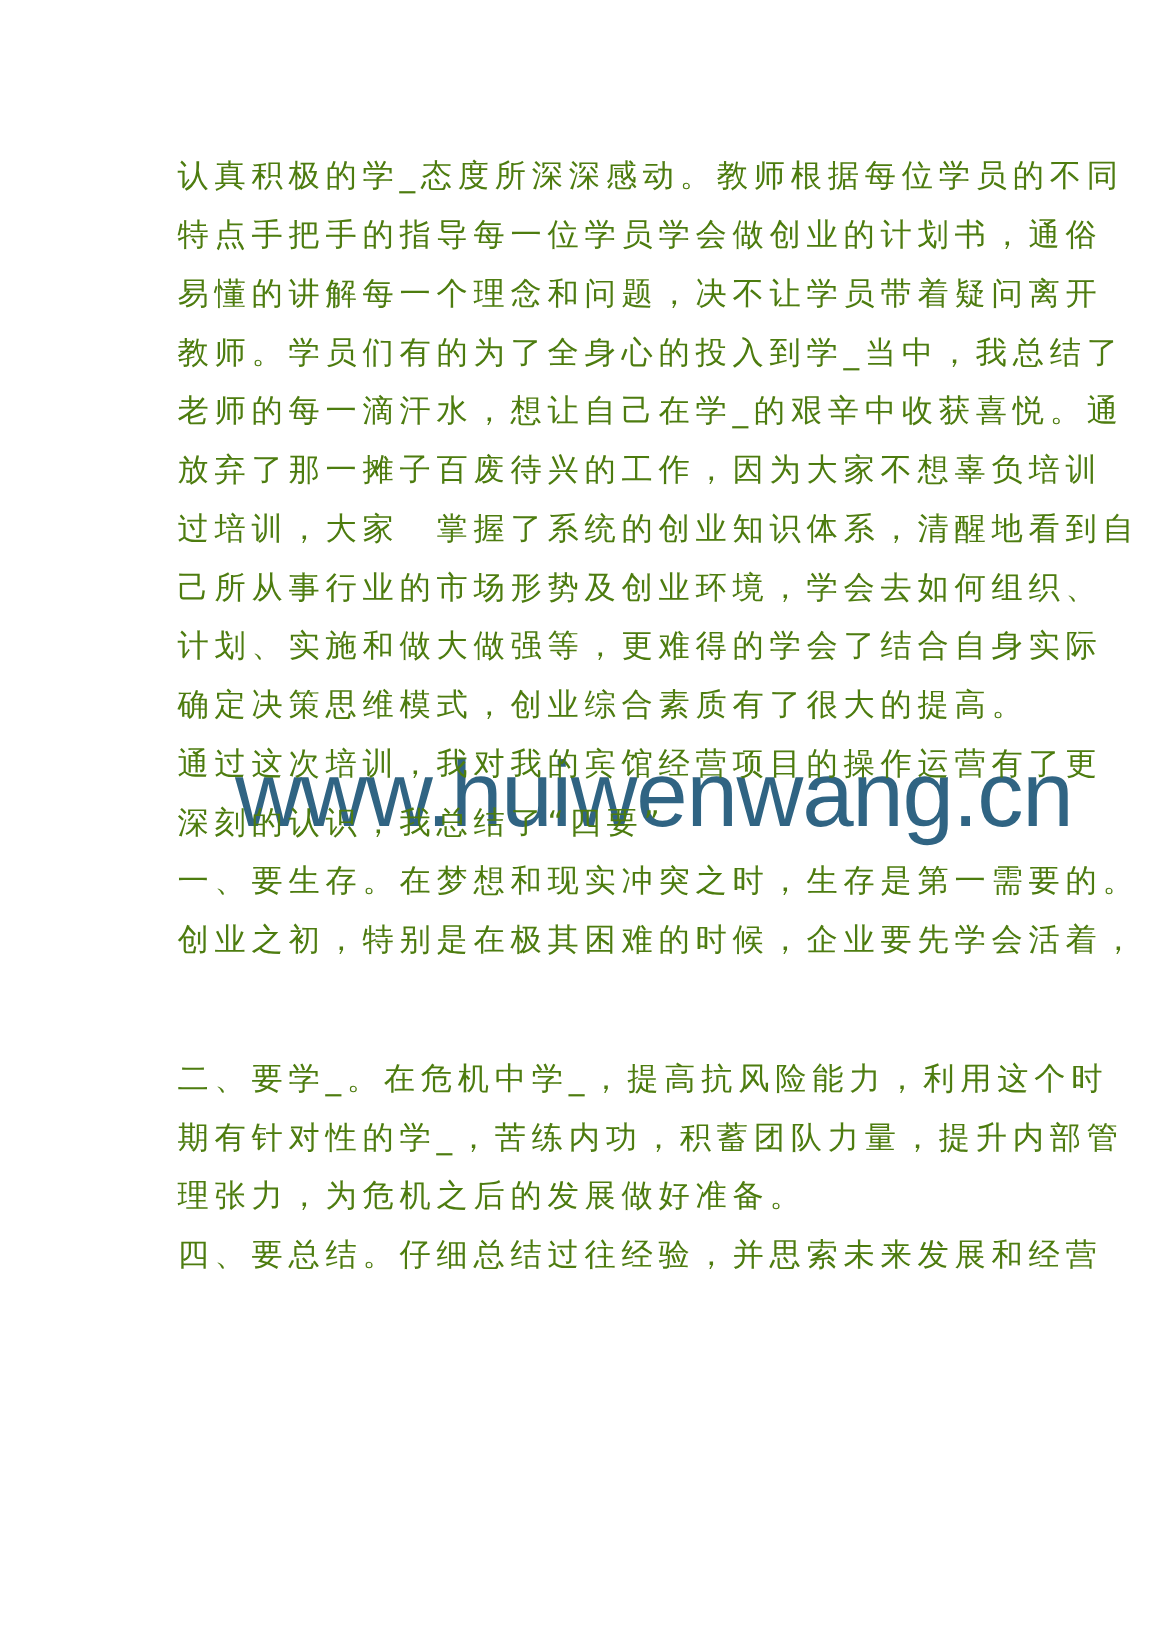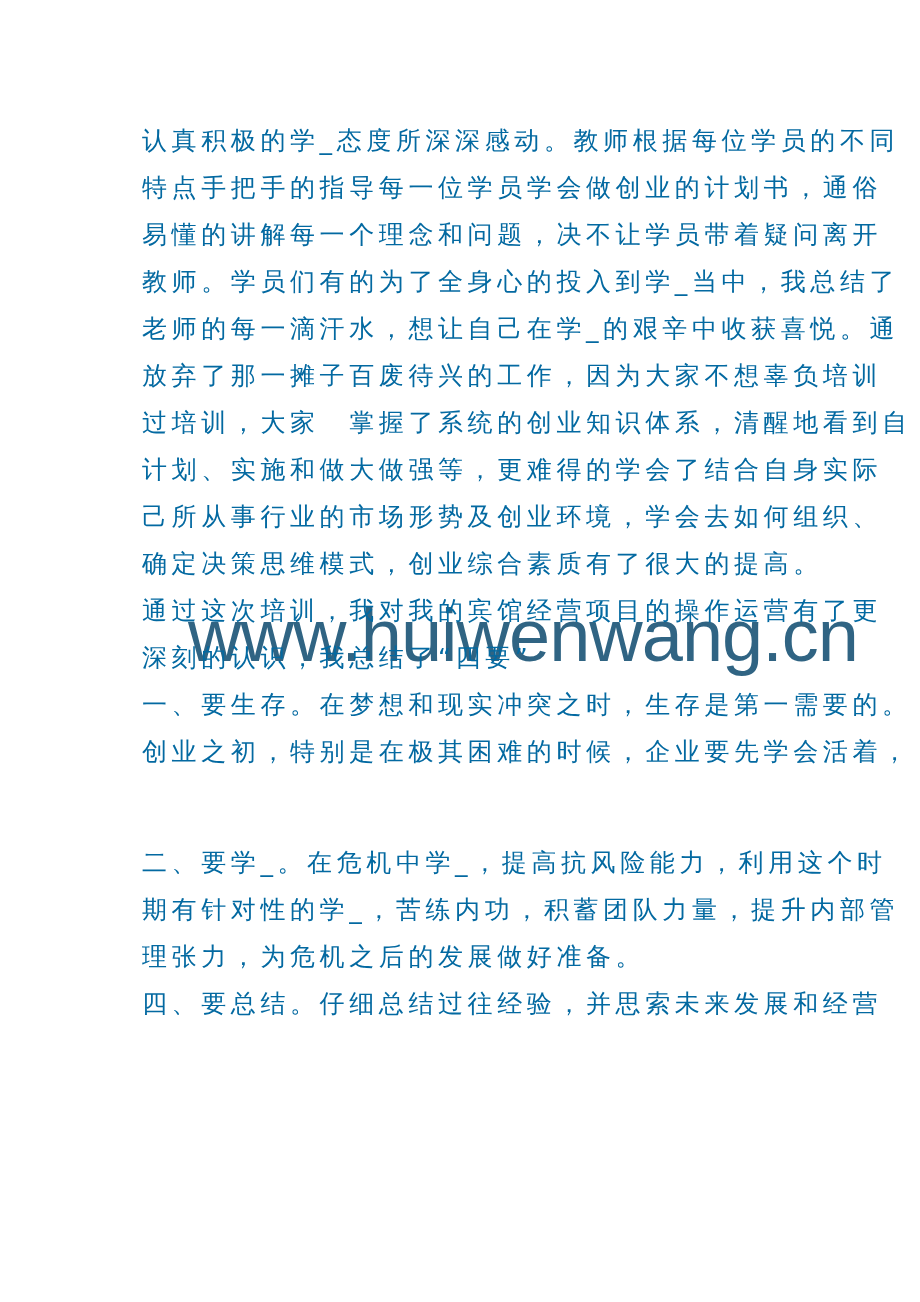--- a/index.html
+++ b/index.html
@@ -27,21 +27,21 @@
     left: 142px;
     top: 117px;
     width: 700px;
   }
   .line {
     height: 47px;
     line-height: 47px;
     font-size: 25px;
     letter-spacing: 4.6px;
     white-space: pre;
-    color: #0369a1;
+    color: #4d7c0f;
   }
   .blank {
     height: 64px;
   }
   .watermark {
     position: absolute;
     left: 188px;
     top: 596px;
     font-family: "Liberation Sans", sans-serif;
     font-size: 74px;
@@ -61,22 +61,22 @@
   <div class="watermark">www.huiwenwang.cn</div>
 
   <div class="body-text">
     <div class="line">认真积极的学_态度所深深感动。教师根据每位学员的不同</div>
     <div class="line">特点手把手的指导每一位学员学会做创业的计划书，通俗</div>
     <div class="line">易懂的讲解每一个理念和问题，决不让学员带着疑问离开</div>
     <div class="line">教师。学员们有的为了全身心的投入到学_当中，我总结了</div>
     <div class="line">老师的每一滴汗水，想让自己在学_的艰辛中收获喜悦。通</div>
     <div class="line">放弃了那一摊子百废待兴的工作，因为大家不想辜负培训</div>
     <div class="line">过培训，大家　掌握了系统的创业知识体系，清醒地看到自</div>
+    <div class="line">己所从事行业的市场形势及创业环境，学会去如何组织、</div>
     <div class="line">计划、实施和做大做强等，更难得的学会了结合自身实际</div>
-    <div class="line">己所从事行业的市场形势及创业环境，学会去如何组织、</div>
     <div class="line">确定决策思维模式，创业综合素质有了很大的提高。</div>
     <div class="line">通过这次培训，我对我的宾馆经营项目的操作运营有了更</div>
     <div class="line">深刻的认识，我总结了“四要”</div>
     <div class="line">一、要生存。在梦想和现实冲突之时，生存是第一需要的。</div>
     <div class="line">创业之初，特别是在极其困难的时候，企业要先学会活着，</div>
 
     <div class="blank"></div>
 
     <div class="line">二、要学_。在危机中学_，提高抗风险能力，利用这个时</div>
     <div class="line">期有针对性的学_，苦练内功，积蓄团队力量，提升内部管</div>

